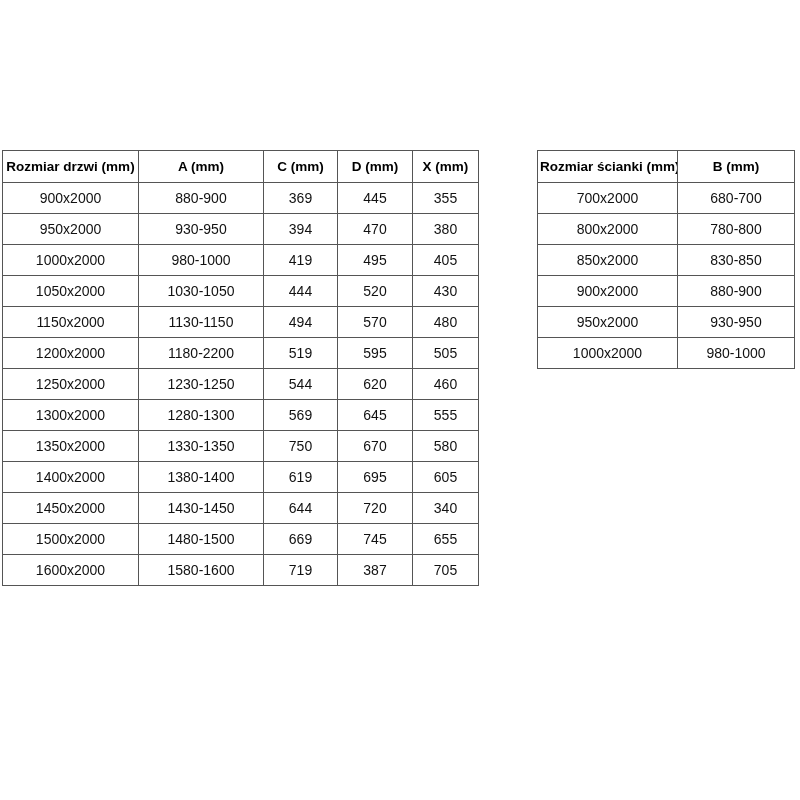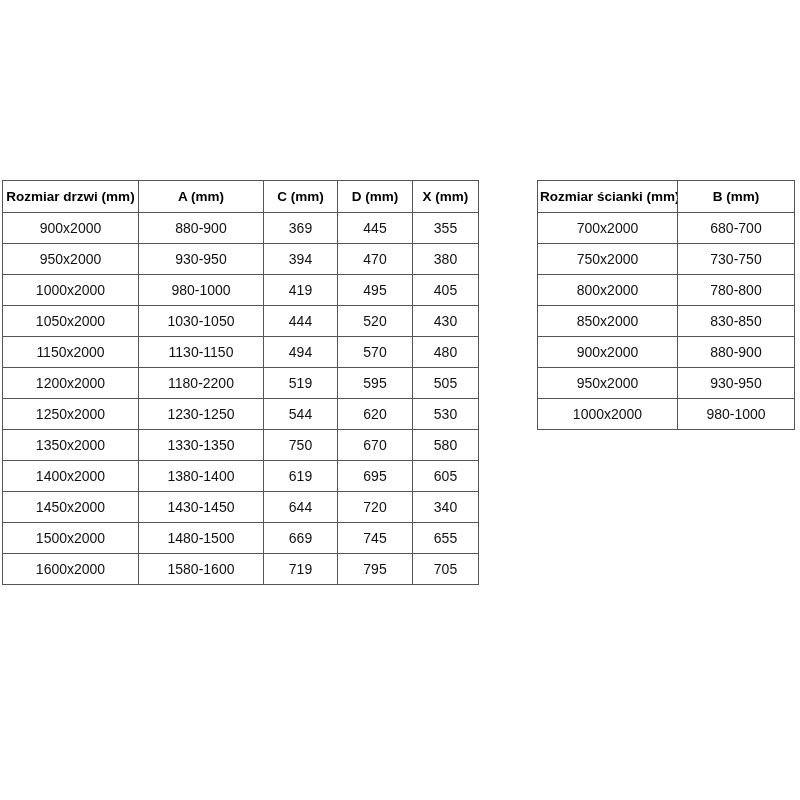--- a/index.html
+++ b/index.html
@@ -29,21 +29,20 @@
   #wall-table-wrap {
     left: 537px;
     top: 150px;
     width: 257px;
   }
   table.spec {
     border-collapse: collapse;
     table-layout: fixed;
     width: 100%;
     color: #111111;
-    margin-top: 30px;
   }
   table.spec th,
   table.spec td {
     border: 1px solid #555555;
     text-align: center;
     vertical-align: middle;
     padding: 0 2px;
     overflow: hidden;
     white-space: nowrap;
   }
@@ -132,21 +131,28 @@
             <td>1180-2200</td>
             <td>519</td>
             <td>595</td>
             <td>505</td>
           </tr>
           <tr>
             <td>1250x2000</td>
             <td>1230-1250</td>
             <td>544</td>
             <td>620</td>
-            <td>530</td>
+            <td>460</td>
+          </tr>
+          <tr>
+            <td>1300x2000</td>
+            <td>1280-1300</td>
+            <td>569</td>
+            <td>645</td>
+            <td>555</td>
           </tr>
           <tr>
             <td>1350x2000</td>
             <td>1330-1350</td>
             <td>750</td>
             <td>670</td>
             <td>580</td>
           </tr>
           <tr>
             <td>1400x2000</td>
@@ -166,21 +172,21 @@
             <td>1500x2000</td>
             <td>1480-1500</td>
             <td>669</td>
             <td>745</td>
             <td>655</td>
           </tr>
           <tr>
             <td>1600x2000</td>
             <td>1580-1600</td>
             <td>719</td>
-            <td>795</td>
+            <td>387</td>
             <td>705</td>
           </tr>
         </tbody>
     </table>
   </div>
 
   <div id="wall-table-wrap" class="tbl-wrap">
     <table id="wall-table" class="spec">
       <colgroup>
         <col class="c0">
@@ -191,24 +197,20 @@
             <th>Rozmiar ścianki (mm)</th>
             <th>B (mm)</th>
           </tr>
       </thead>
       <tbody>
           <tr>
             <td>700x2000</td>
             <td>680-700</td>
           </tr>
           <tr>
-            <td>750x2000</td>
-            <td>730-750</td>
-          </tr>
-          <tr>
             <td>800x2000</td>
             <td>780-800</td>
           </tr>
           <tr>
             <td>850x2000</td>
             <td>830-850</td>
           </tr>
           <tr>
             <td>900x2000</td>
             <td>880-900</td>

